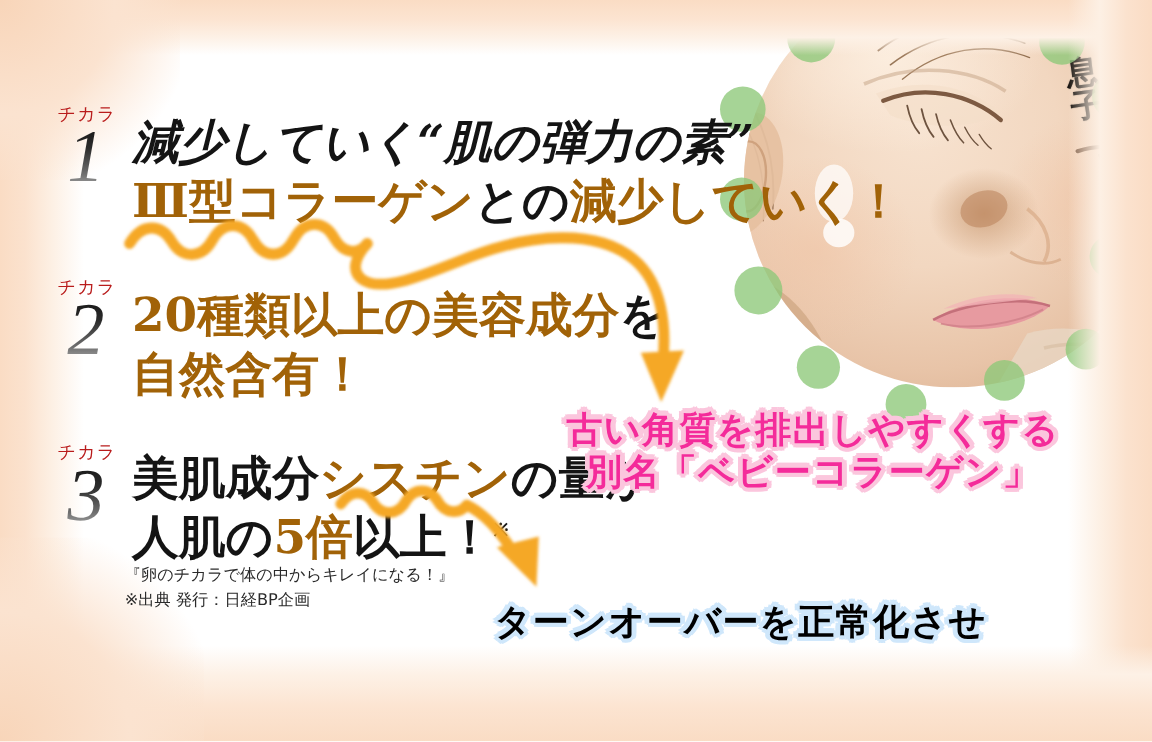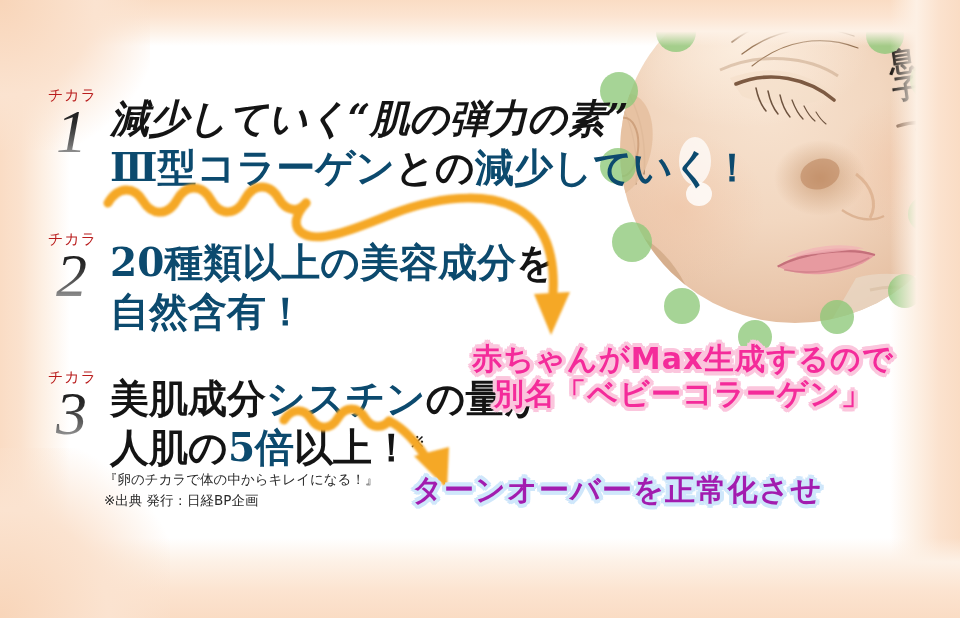--- a/index.html
+++ b/index.html
@@ -86,21 +86,21 @@
   }
   .ptext {
     position:absolute;
     font-family:"DejaVu Serif", "Liberation Serif", serif;
     font-weight:700;
     white-space:nowrap;
     color:#141414;
   }
   .ln1 { font-size:39px; letter-spacing:0px; }
   .ln2 { font-size:39px; letter-spacing:0px; }
-  .grn { color:#0c4a6e; }
+  .grn { color:#a16207; }
   .blk { color:#141414; }
   .sup-mark { font-size:15px; vertical-align:super; color:#141414; }
 
   
   .footnote {
     position:absolute; left:104px; top:469px;
     font-family:"DejaVu Sans", sans-serif;
     font-size:13.5px; color:#2a2a2a; line-height:1.55;
     white-space:nowrap;
   }
@@ -123,23 +123,23 @@
     color:#f42b9a;
     letter-spacing:1.2px;
     text-shadow:
       3px 0 0 #fbc6dd, -3px 0 0 #fbc6dd, 0 3px 0 #fbc6dd, 0 -3px 0 #fbc6dd,
       2px 2px 0 #fbc6dd, -2px 2px 0 #fbc6dd, 2px -2px 0 #fbc6dd, -2px -2px 0 #fbc6dd,
       4px 1px 0 #fbc6dd, -4px 1px 0 #fbc6dd, 1px 4px 0 #fbc6dd, 1px -4px 0 #fbc6dd,
       4px -1px 0 #fbc6dd, -4px -1px 0 #fbc6dd, -1px 4px 0 #fbc6dd, -1px -4px 0 #fbc6dd;
   }
   .callout-pink .line2 { text-align:center; }
   .callout-blue {
-    left:412px; top:472px;
+    left:412px; top:501px;
     font-size:30px;
-    color:#a21caf;
+    color:#000000;
     letter-spacing:1.2px;
     text-shadow:
       3px 0 0 #cfe7fb, -3px 0 0 #cfe7fb, 0 3px 0 #cfe7fb, 0 -3px 0 #cfe7fb,
       2px 2px 0 #cfe7fb, -2px 2px 0 #cfe7fb, 2px -2px 0 #cfe7fb, -2px -2px 0 #cfe7fb,
       4px 1px 0 #cfe7fb, -4px 1px 0 #cfe7fb, 1px 4px 0 #cfe7fb, 1px -4px 0 #cfe7fb,
       4px -1px 0 #cfe7fb, -4px -1px 0 #cfe7fb, -1px 4px 0 #cfe7fb, -1px -4px 0 #cfe7fb;
   }
   .callout-blue .line2 { text-align:center; }
 </style>
 </head>
@@ -321,21 +321,21 @@
                C292 408 304 408 311 419
                C318 430 331 430 338 418
                C345 406 358 406 365 418
                C371 428 382 429 389 421"></path>
       <path stroke-width="9" d="M389 421 C404 428 418 444 430 464"></path>
       <path stroke-width="0" fill="#f5a828" d="M414 456 L449 447 L447 489 Z"></path>
     </g>
   </svg>
 
   <div class="callout callout-pink">
-    <span class="line1">赤ちゃんがMax生成するので</span>
+    <span class="line1">古い角質を排出しやすくする</span>
     <span class="line2">別名「ベビーコラーゲン」</span>
   </div>
 
   <div class="callout callout-blue">
     <span class="line1">ターンオーバーを正常化させ</span>
   </div>
 
 </div>
 
 </body></html>

